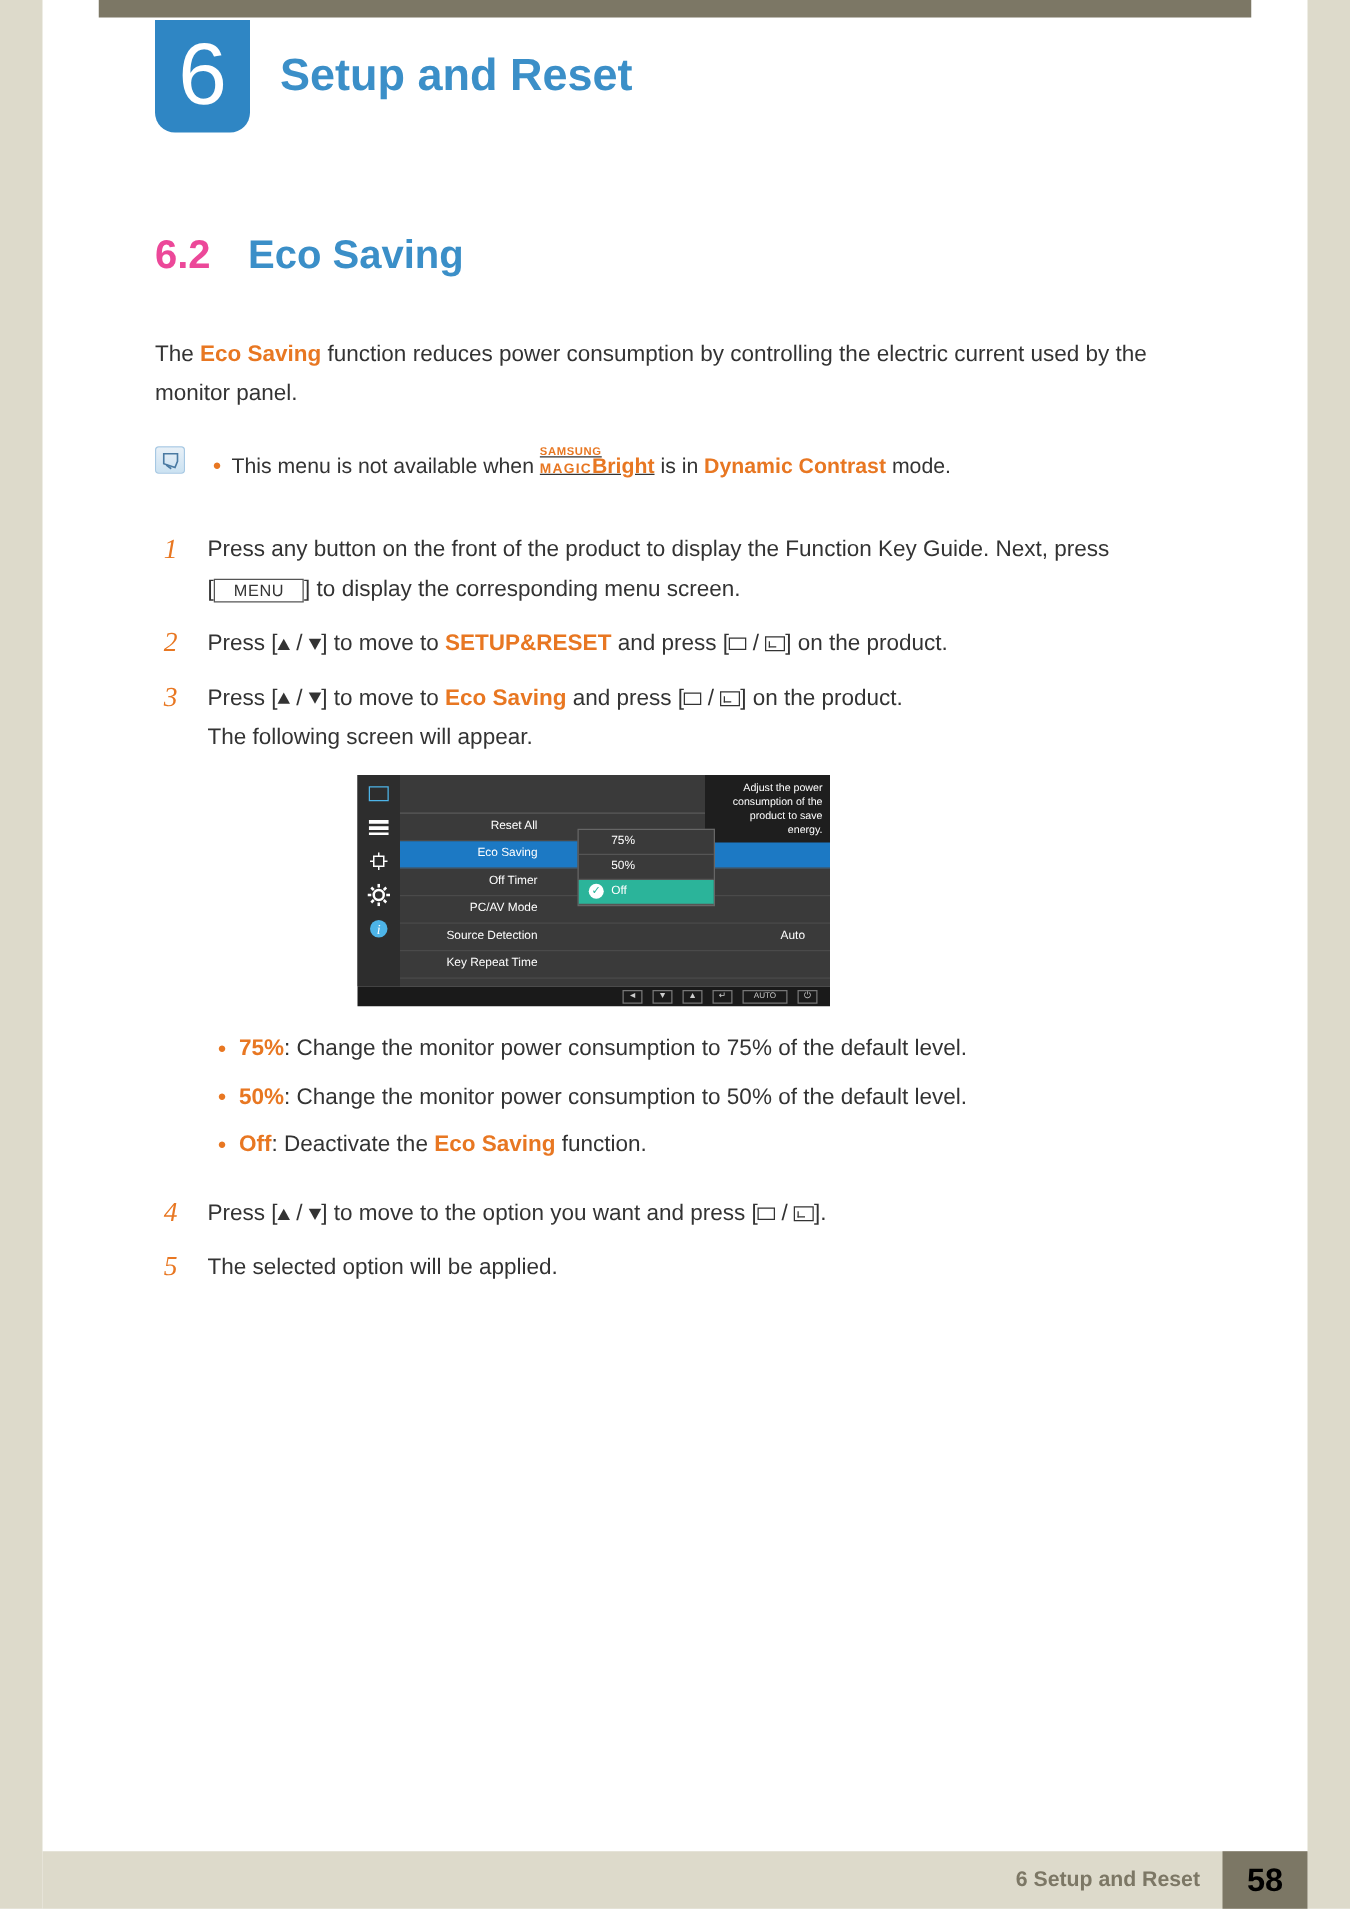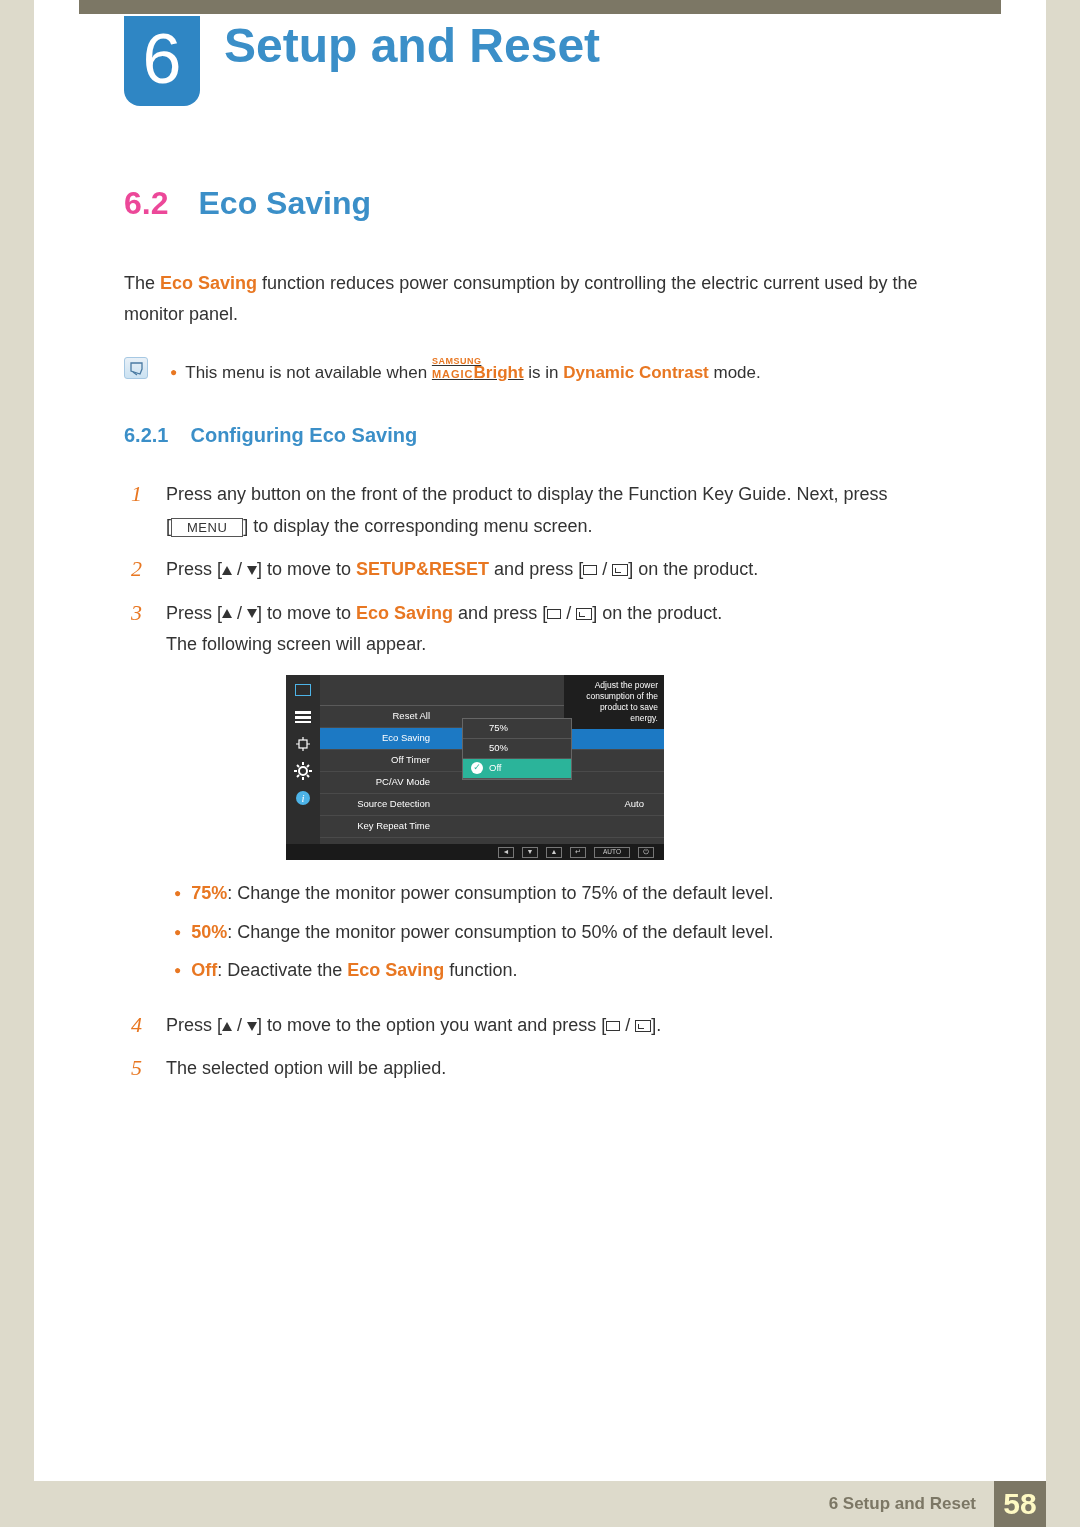--- a/index.html
+++ b/index.html
@@ -36,23 +36,23 @@
     border-bottom-right-radius: 16px;
     color: #fff;
     font-size: 70px;
     font-weight: 300;
     text-align: center;
     line-height: 86px;
   }
   .chapter-title {
     position: absolute;
     left: 190px;
-    top: 18px;
+    top: 39px;
     color: #3b8fc8;
-    font-size: 48px;
+    font-size: 36px;
     font-weight: bold;
   }
   .content {
     position: absolute;
     left: 90px; right: 90px; top: 185px;
   }
   .section-row {
     display: flex;
     align-items: baseline;
     gap: 30px;
@@ -264,25 +264,25 @@
     justify-content: flex-end;
     align-items: center;
   }
   .footer-label {
     color: #7c7765;
     font-size: 17px;
     font-weight: bold;
     margin-right: 18px;
   }
   .footer-page {
-    width: 52px;
+    width: 68px;
     height: 46px;
     background: #7c7765;
-    color: #fef9c3;
-    font-size: 30px;
+    color: #000000;
+    font-size: 26px;
     font-weight: bold;
     display: flex;
     align-items: center;
     justify-content: center;
   }
   .sidebar-icon { width: 16px; height: 12px; border: 1.5px solid #4db4e8; }
 </style>
 </head>
 <body>
 
@@ -310,24 +310,20 @@
             <path d="M4 11 L8 14" stroke="#4a7aa2" stroke-width="1.3" fill="none"></path>
           </svg>
       </div>
       <div class="note-list">
         <div>
           <span class="dot">●</span><span>This menu is not available when </span><span class="magic-bright"><span class="sup">SAMSUNG</span><span class="row2"><span class="magic-word">MAGIC</span><span class="bright-word">Bright</span></span></span><span> is in </span><span class="bold-orange">Dynamic Contrast</span><span> mode.</span>
         </div>
       </div>
     </div>
 
-    <div class="subsection-row">
-      <div class="subsection-num">6.2.1</div>
-      <div class="subsection-title">Configuring Eco Saving</div>
-    </div>
 
     <div class="steps">
 
       <div class="step">
         <div class="step-num">1</div>
         <div class="step-body">
           <span>Press any button on the front of the product to display the Function Key Guide. Next, press [</span><span class="menu-btn">MENU</span><span>] to display the corresponding menu screen.</span>
         </div>
       </div>
 

